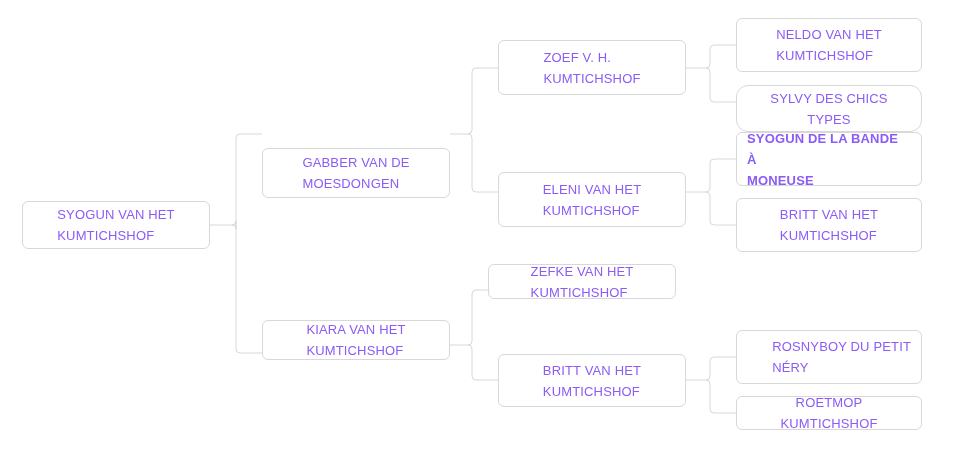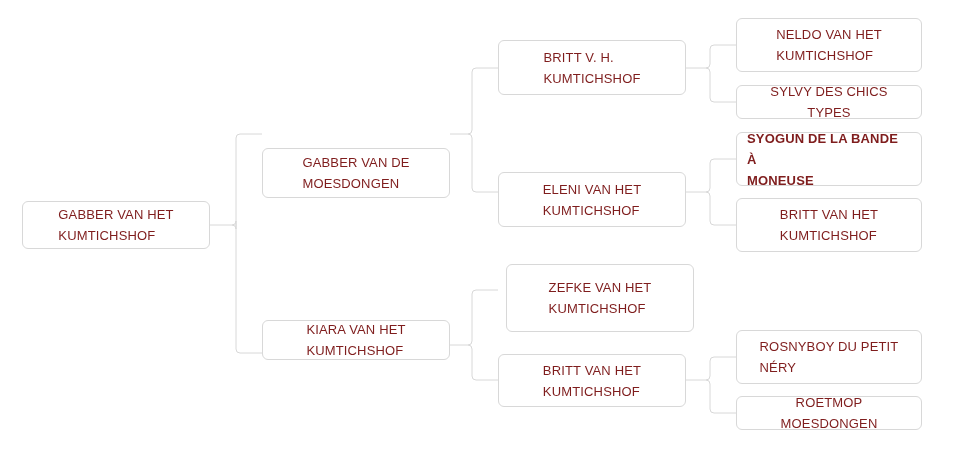--- a/index.html
+++ b/index.html
@@ -28,21 +28,21 @@
     box-sizing: border-box;
     border: 1px solid #d8d8d8;
     border-radius: 6px;
     background: #ffffff;
     display: flex;
     align-items: center;
     justify-content: center;
     padding: 0 10px;
   }
   .node-label {
-    color: #7f1d1d;
+    color: #8b5cf6;
     font-size: 13px;
     line-height: 21px;
     letter-spacing: 0.15px;
     text-align: left;
     white-space: pre-line;
     display: block;
   }
   .node-box.single .node-label {
     text-align: center;
   }
@@ -77,75 +77,75 @@
       <path d="M706,192 A4,4 0 0,0 710,188 L710,163 A4,4 0 0,1 714,159 L736,159
                M706,192 A4,4 0 0,1 710,196 L710,221 A4,4 0 0,0 714,225 L736,225"></path>
 
       <path d="M686,380 L706,380"></path>
       <path d="M706,380 A4,4 0 0,0 710,376 L710,361 A4,4 0 0,1 714,357 L736,357
                M706,380 A4,4 0 0,1 710,384 L710,409 A4,4 0 0,0 714,413 L736,413"></path>
     </g>
   </svg>
 
   <div class="node-box" style="left:22px; top:201px; width:188px; height:48px;">
-    <span class="node-label">GABBER VAN HET
+    <span class="node-label">SYOGUN VAN HET
 KUMTICHSHOF</span>
   </div>
 
   <div class="node-box" style="left:262px; top:109px; width:188px; height:50px;margin-top:39px;">
     <span class="node-label">GABBER VAN DE
 MOESDONGEN</span>
   </div>
 
   <div class="node-box" style="left:262px; top:320px; width:188px; height:40px;">
     <span class="node-label">KIARA VAN HET
 KUMTICHSHOF</span>
   </div>
 
   <div class="node-box" style="left:498px; top:40px; width:188px; height:55px;">
-    <span class="node-label">BRITT V. H.
+    <span class="node-label">ZOEF V. H.
 KUMTICHSHOF</span>
   </div>
 
   <div class="node-box" style="left:498px; top:164px; width:188px; height:55px;margin-top:8px;">
     <span class="node-label">ELENI VAN HET
 KUMTICHSHOF</span>
   </div>
 
-  <div class="node-box" style="left:506px; top:264px; width:188px; height:68px;">
+  <div class="node-box" style="left:488px; top:264px; width:188px; height:35px;">
     <span class="node-label">ZEFKE VAN HET
 KUMTICHSHOF</span>
   </div>
 
   <div class="node-box" style="left:498px; top:354px; width:188px; height:53px;">
     <span class="node-label">BRITT VAN HET
 KUMTICHSHOF</span>
   </div>
 
   <div class="node-box" style="left:736px; top:18px; width:186px; height:54px;">
     <span class="node-label">NELDO VAN HET
 KUMTICHSHOF</span>
   </div>
 
-  <div class="node-box single" style="left:736px; top:85px; width:186px; height:34px;">
+  <div class="node-box single" style="left:736px; top:85px; width:186px; height:47px;border-radius:12px;">
     <span class="node-label">SYLVY DES CHICS TYPES</span>
   </div>
 
   <div class="node-box" style="left:736px; top:132px; width:186px; height:54px;font-weight:bold;">
     <span class="node-label">SYOGUN DE LA BANDE À
 MONEUSE</span>
   </div>
 
   <div class="node-box" style="left:736px; top:198px; width:186px; height:54px;">
     <span class="node-label">BRITT VAN HET
 KUMTICHSHOF</span>
   </div>
 
-  <div class="node-box" style="left:736px; top:330px; width:186px; height:54px;">
+  <div class="node-box" style="left:736px; top:330px; width:186px; height:54px;justify-content:flex-end;">
     <span class="node-label">ROSNYBOY DU PETIT
 NÉRY</span>
   </div>
 
   <div class="node-box single" style="left:736px; top:396px; width:186px; height:34px;">
-    <span class="node-label">ROETMOP MOESDONGEN</span>
+    <span class="node-label">ROETMOP KUMTICHSHOF</span>
   </div>
 
 </div>
 
 </body></html>

